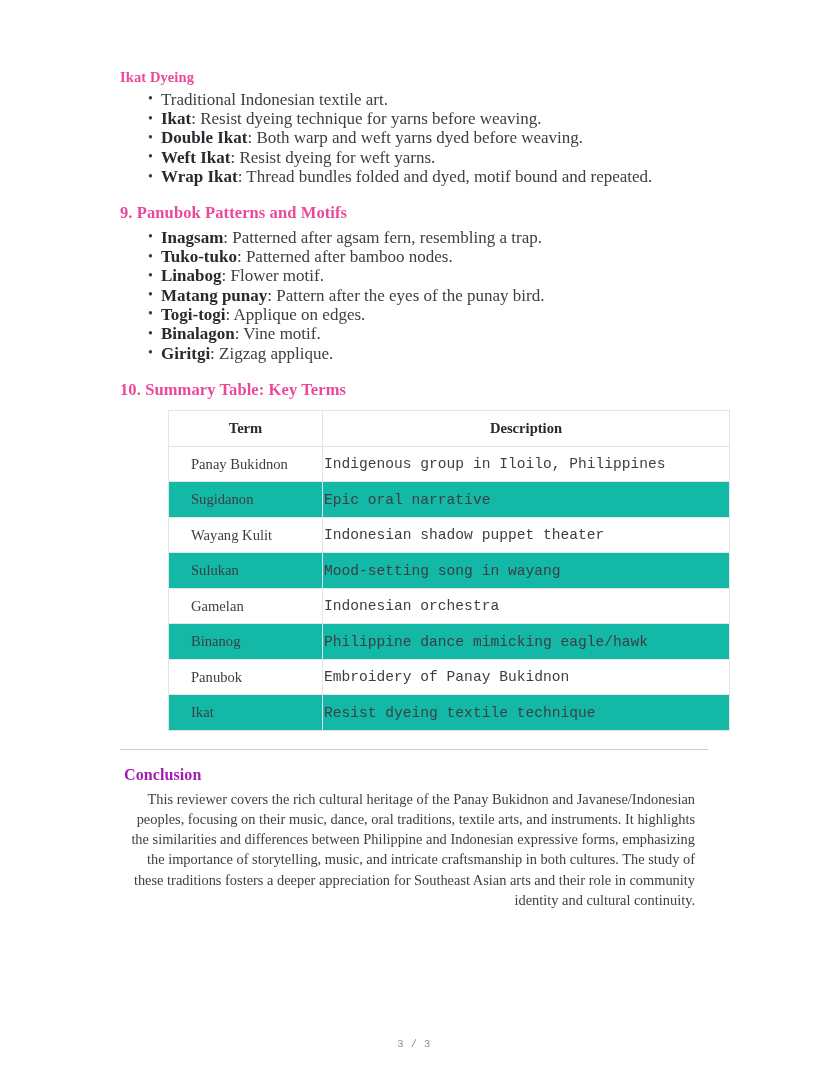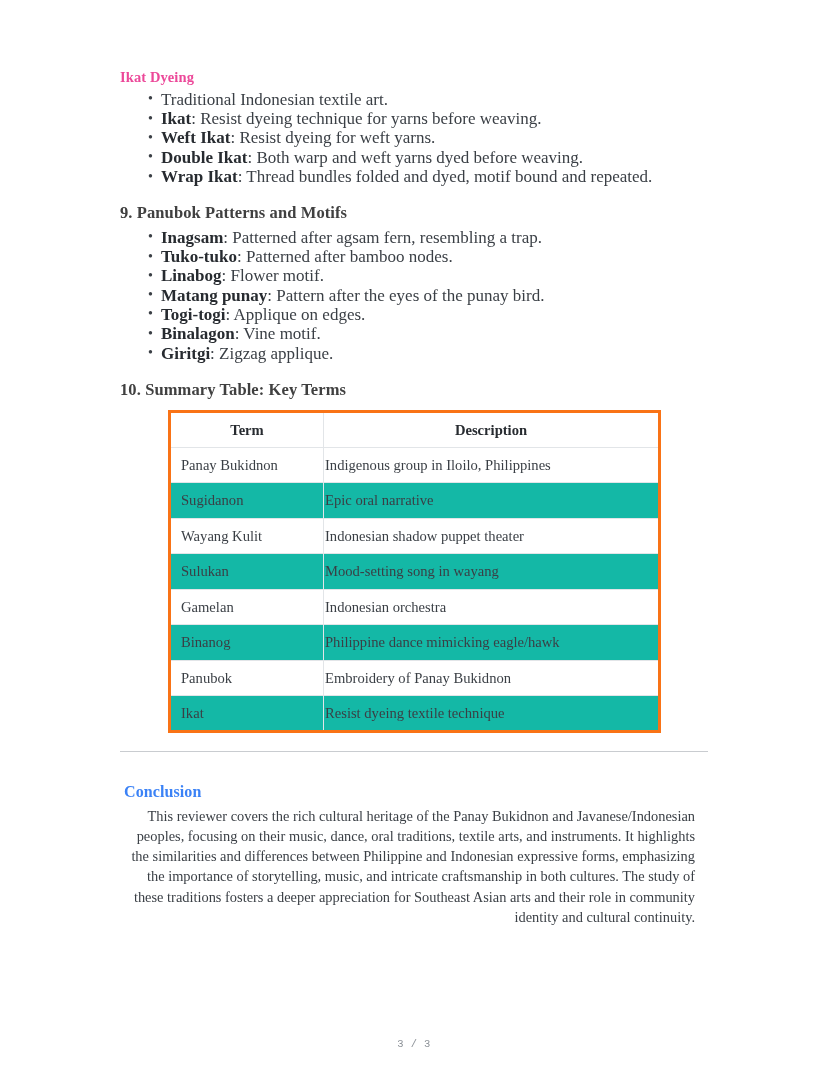--- a/index.html
+++ b/index.html
@@ -34,21 +34,21 @@
     font-size: 14.5px;
     font-weight: bold;
     color: #ec4899;
     margin: 0 0 3px 0;
     line-height: 1.3;
     letter-spacing: 0.1px;
   }
   h2.section-heading {
     font-size: 16.5px;
     font-weight: bold;
-    color: #404040;
+    color: #ec4899;
     margin: 16px 0 4px 0;
     line-height: 1.3;
     letter-spacing: 0.1px;
   }
 
   
   ul.bullets {
     list-style: none;
     margin: 0;
     padding: 0;
@@ -73,62 +73,63 @@
     color: #272b30;
   }
 
   
   .table-wrap {
     margin-top: 10px;
     margin-left: 48px;
   }
   table.summary {
     border-collapse: collapse;
-    width: 493px;
+    width: 562px;
     table-layout: fixed;
-    border: 3px solid #f97316;
+    border: 1px solid #f97316;
   }
   table.summary th,
   table.summary td {
     border: 1px solid #e2e5e8;
     height: 35.5px;
     box-sizing: border-box;
     font-size: 14.6px;
     color: #3a3f45;
   }
   table.summary th {
     text-align: center;
     font-weight: bold;
     color: #272b30;
     background: #ffffff;
     font-size: 14.6px;
   }
   table.summary td.term-cell {
-    padding-left: 10px;
+    padding-left: 22px;
     width: 154px;
   }
   table.summary td.desc-cell {
+    font-family: Liberation Mono, monospace;
   }
   table.summary col.c1 { width: 154px; }
   table.summary tbody tr.shaded td {
     background: #14b8a6;
   }
 
   
   .divider {
     margin-top: 18px;
     width: 588px;
     height: 0;
     border-top: 1px solid #c9ccd0;
   }
   h2.conclusion-heading {
     font-size: 16px;
     font-weight: bold;
-    color: #3b82f6;
-    margin: 30px 0 3px 4px;
+    color: #a21caf;
+    margin: 15px 0 3px 4px;
     line-height: 1.3;
     letter-spacing: 0.1px;
   }
   p.conclusion-text {
     margin: 0;
     font-size: 14.4px;
     line-height: 20.3px;
     color: #3a3f45;
     width: 575px;
     text-align: right;
@@ -150,22 +151,22 @@
 </head>
 <body>
 
 <div class="page">
   <div class="content">
 
     <h3 class="sub-heading">Ikat Dyeing</h3>
     <ul class="bullets">
       <li><span>Traditional Indonesian textile art.</span></li>
       <li><b>Ikat</b><span>: Resist dyeing technique for yarns before weaving.</span></li>
+      <li><b>Double Ikat</b><span>: Both warp and weft yarns dyed before weaving.</span></li>
       <li><b>Weft Ikat</b><span>: Resist dyeing for weft yarns.</span></li>
-      <li><b>Double Ikat</b><span>: Both warp and weft yarns dyed before weaving.</span></li>
       <li><b>Wrap Ikat</b><span>: Thread bundles folded and dyed, motif bound and repeated.</span></li>
     </ul>
 
     <h2 class="section-heading">9. Panubok Patterns and Motifs</h2>
     <ul class="bullets">
       <li><b>Inagsam</b><span>: Patterned after agsam fern, resembling a trap.</span></li>
       <li><b>Tuko-tuko</b><span>: Patterned after bamboo nodes.</span></li>
       <li><b>Linabog</b><span>: Flower motif.</span></li>
       <li><b>Matang punay</b><span>: Pattern after the eyes of the punay bird.</span></li>
       <li><b>Togi-togi</b><span>: Applique on edges.</span></li>

